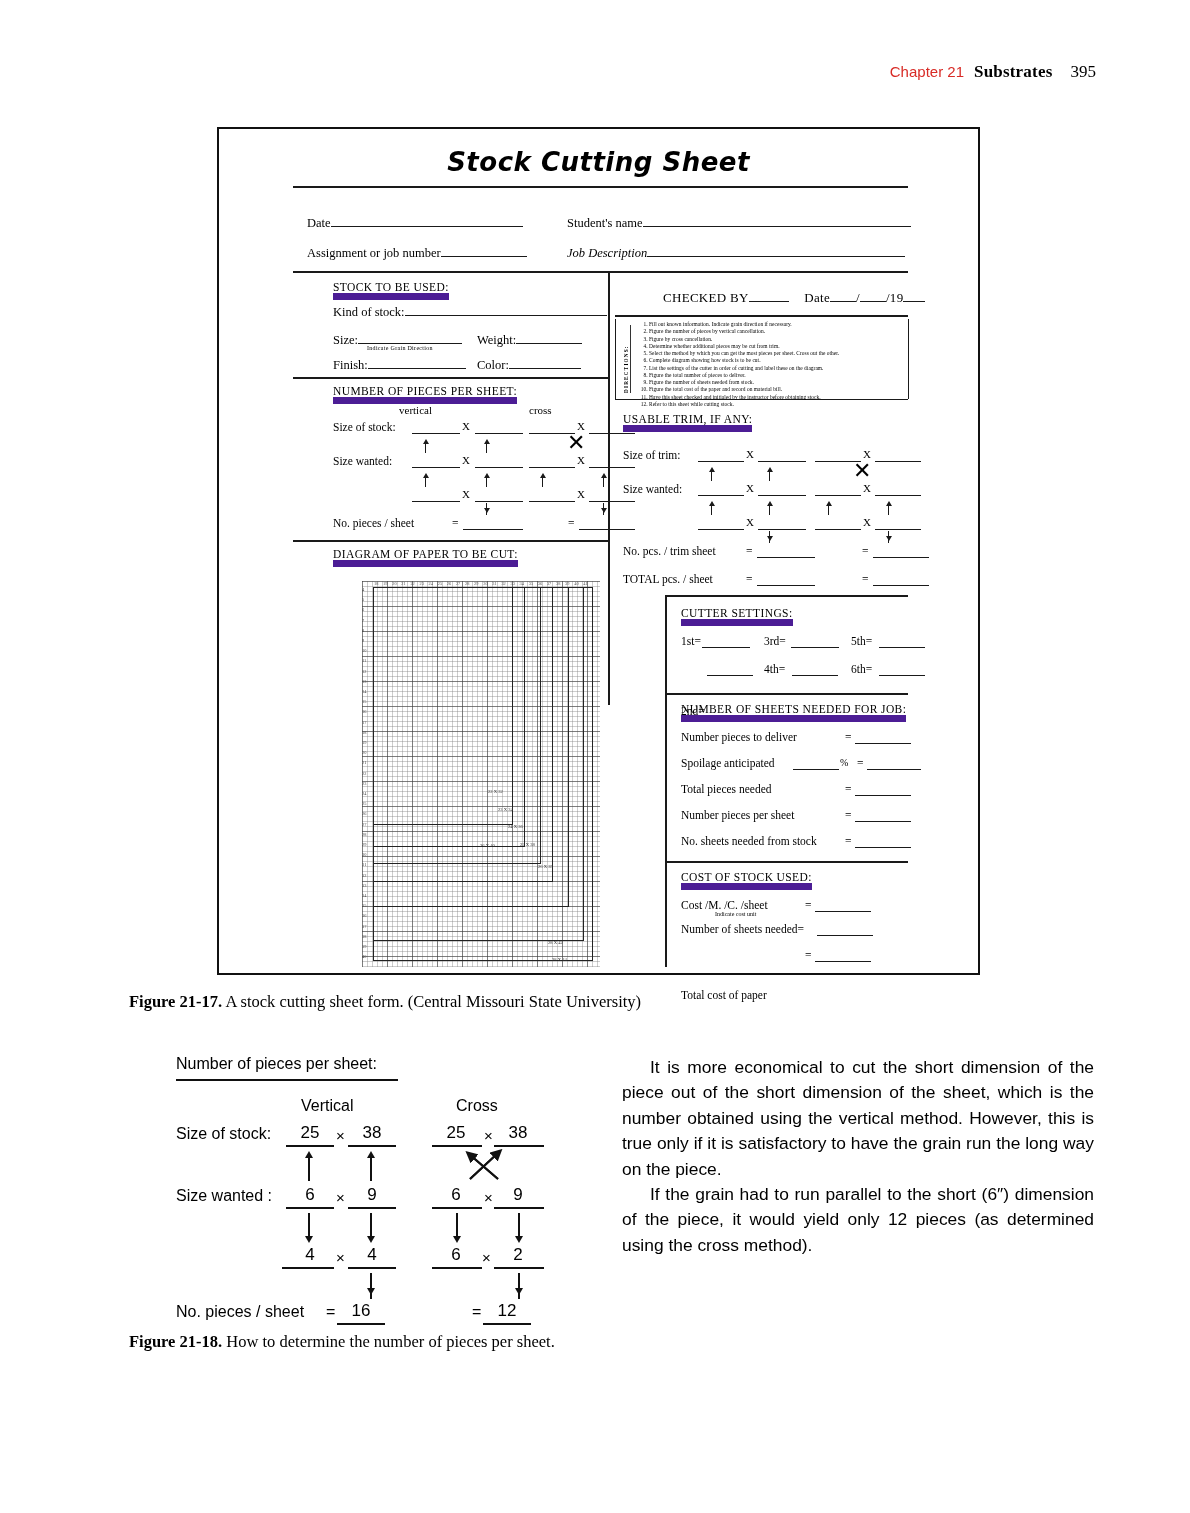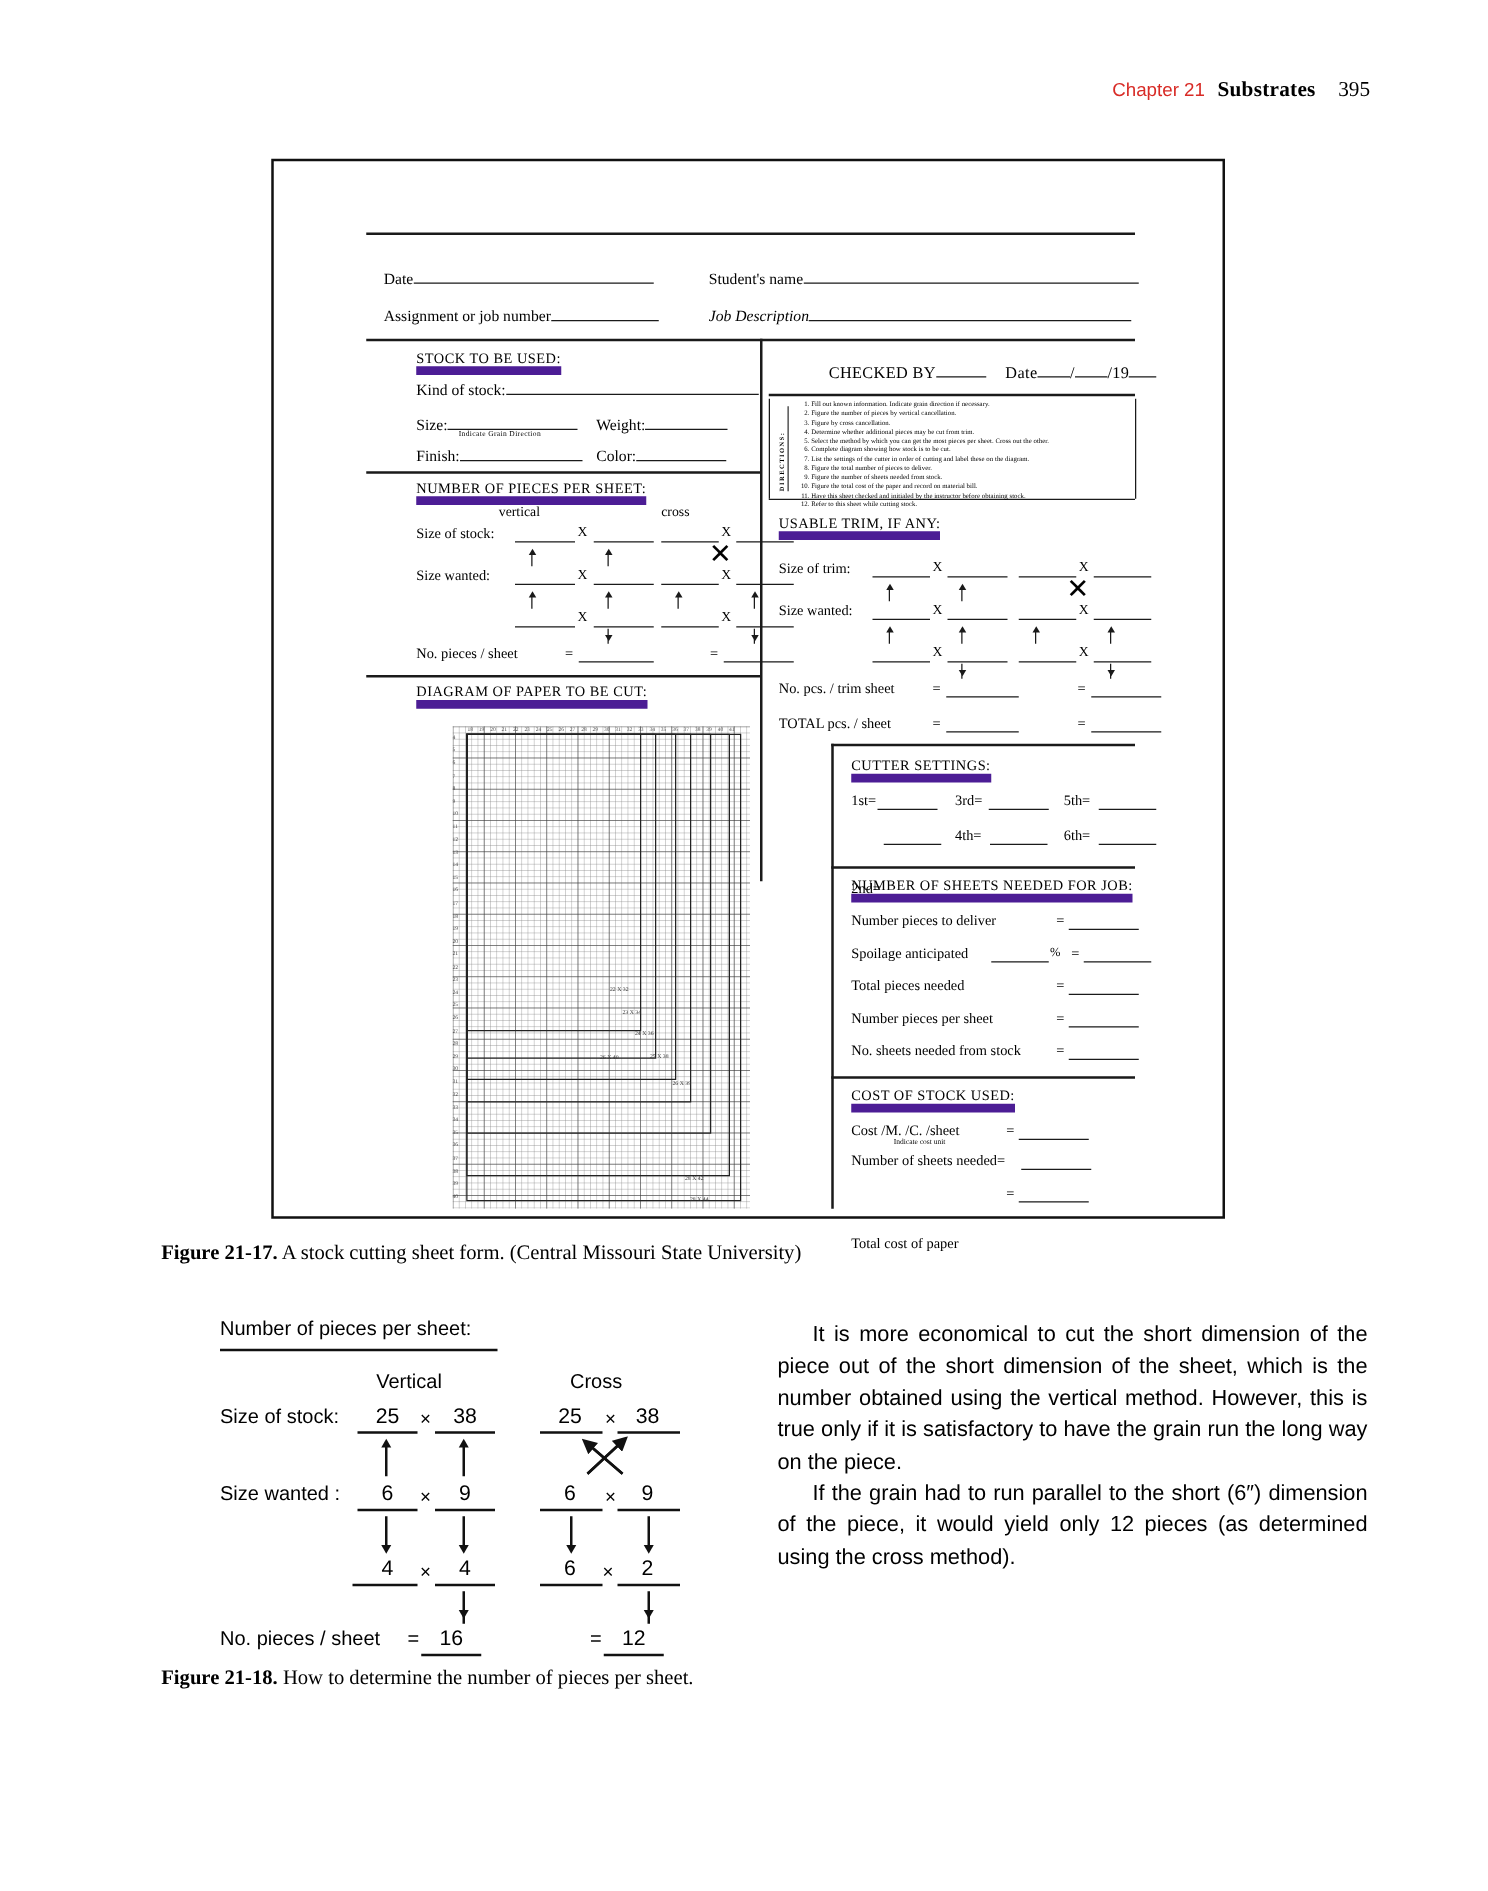--- a/index.html
+++ b/index.html
@@ -100,20 +100,21 @@
 </head>
 <body>
 
 <div id="runhead">
   <span class="ch">Chapter 21</span><span class="ttl">Substrates</span><span class="pg">395</span>
 </div>
 
 <div id="form">
   <div id="formInner">
 
+    <div class="ttl-main">Stock Cutting Sheet</div>
 
     <div class="rule hr-thick" style="left:74px;top:57px;width:615px;"></div>
 
     <div class="fld" style="left:88px;top:85px;">
       <span class="lbl">Date</span><span class="blank" style="width:192px"></span>
     </div>
     <div class="fld" style="left:348px;top:85px;">
       <span class="lbl">Student's name</span><span class="blank" style="width:268px"></span>
     </div>
     <div class="fld" style="left:88px;top:115px;">

